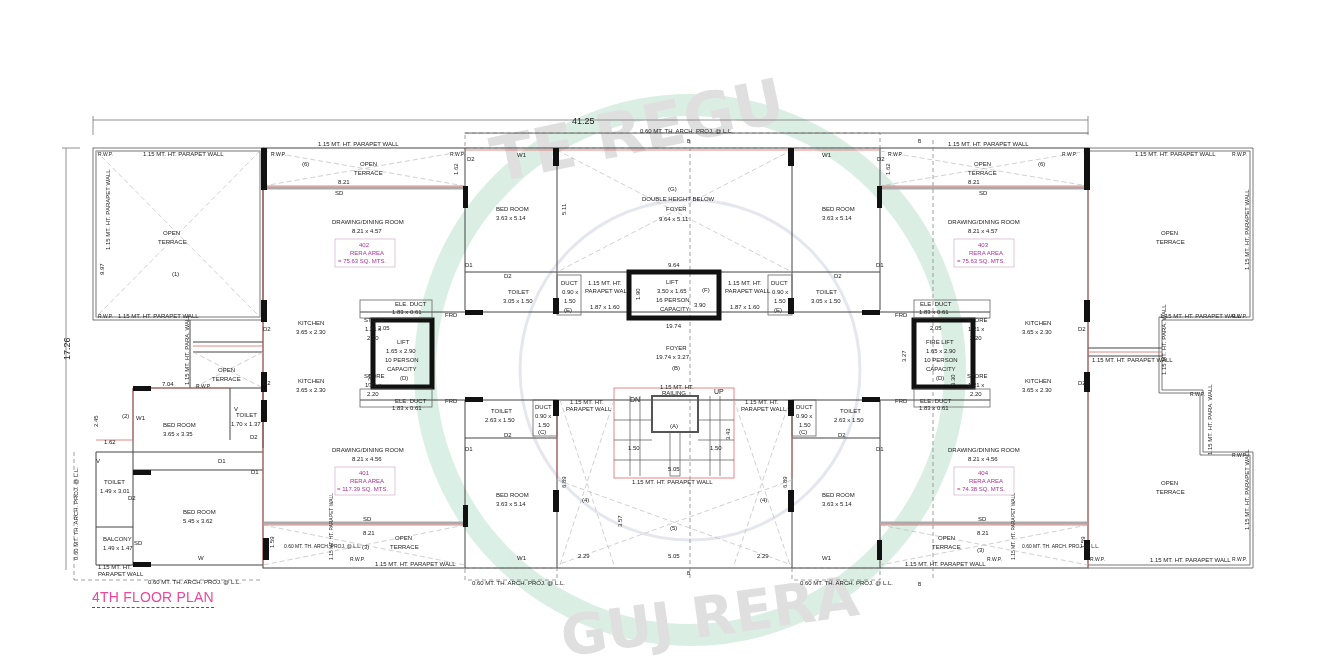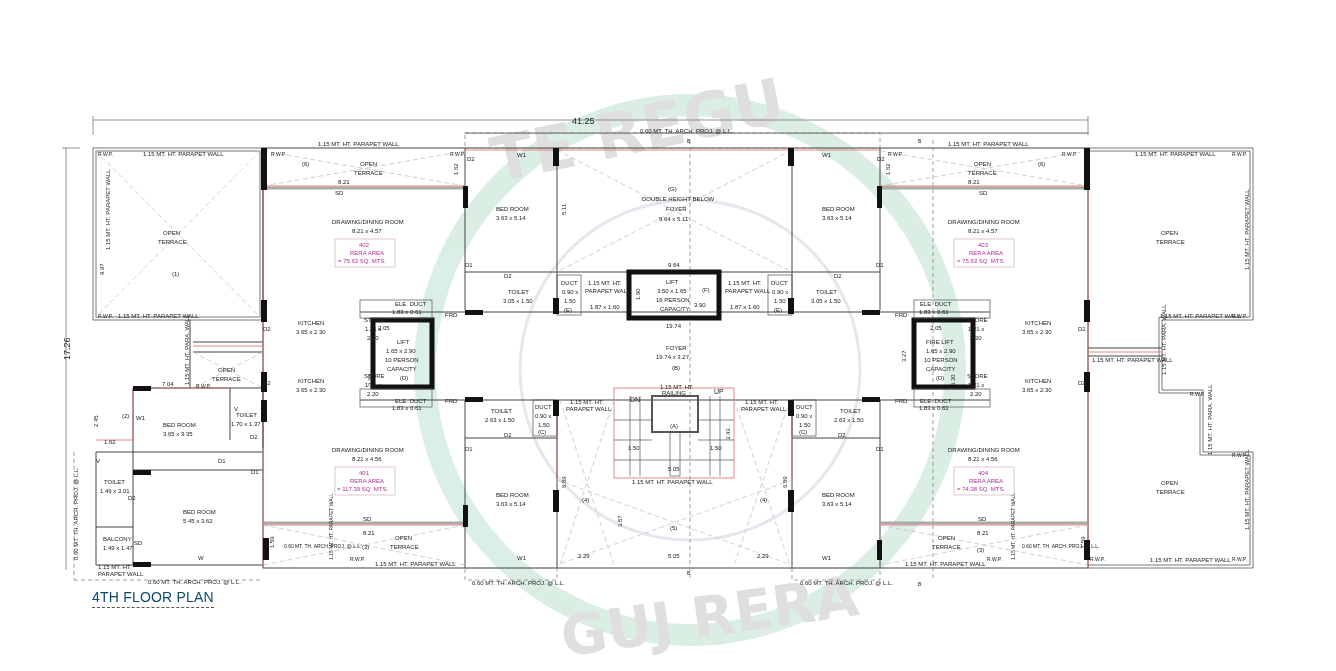--- a/index.html
+++ b/index.html
@@ -1,21 +1,21 @@
 <!DOCTYPE html>
 <html><head>
 <meta charset="utf-8">
 <style>
   html, body { margin:0; padding:0; background:#ffffff; }
   body { width:1336px; height:671px; overflow:hidden; position:relative; font-family:"Liberation Sans", sans-serif; }
   #plan { position:absolute; left:0; top:0; width:1336px; height:671px; }
   .lbl { font-family:"Liberation Sans", sans-serif; fill:#222; }
   .rera { fill:#b0309a; }
   .wm { font-family:"DejaVu Sans", sans-serif; fill:#dcdcdc; font-weight:bold; }
-  .title { position:absolute; left:92px; top:589px; font-size:14px; color:#0c4a6e; letter-spacing:0.2px;
+  .title { position:absolute; left:92px; top:589px; font-size:14px; color:#ec4899; letter-spacing:0.2px;
            border-bottom:1px dashed #555; padding-bottom:2px; }
 </style>
 </head>
 <body>
 
 <svg id="plan" viewBox="0 0 1336 671" xmlns="http://www.w3.org/2000/svg">
 
   <g opacity="0.9">
     <circle cx="690" cy="370" r="265" fill="none" stroke="#d6ede2" stroke-width="22"></circle>
     <circle cx="690" cy="370" r="170" fill="none" stroke="#e4e4ee" stroke-width="3"></circle>

